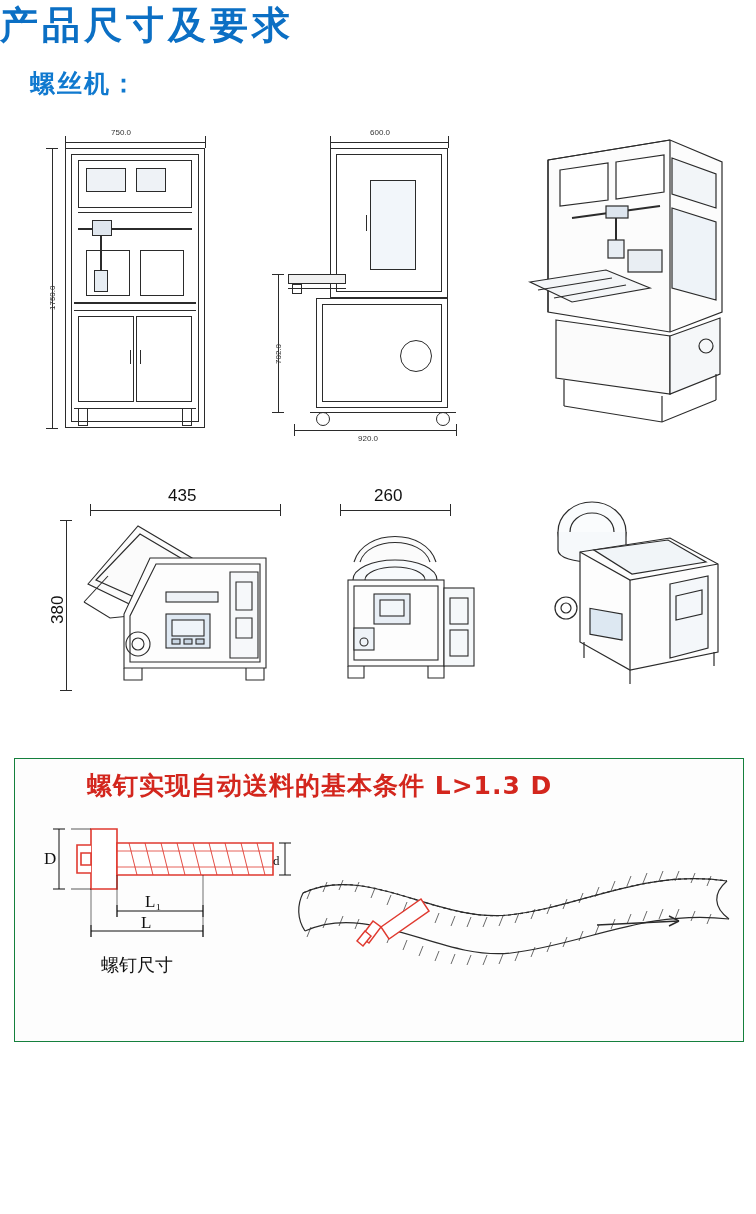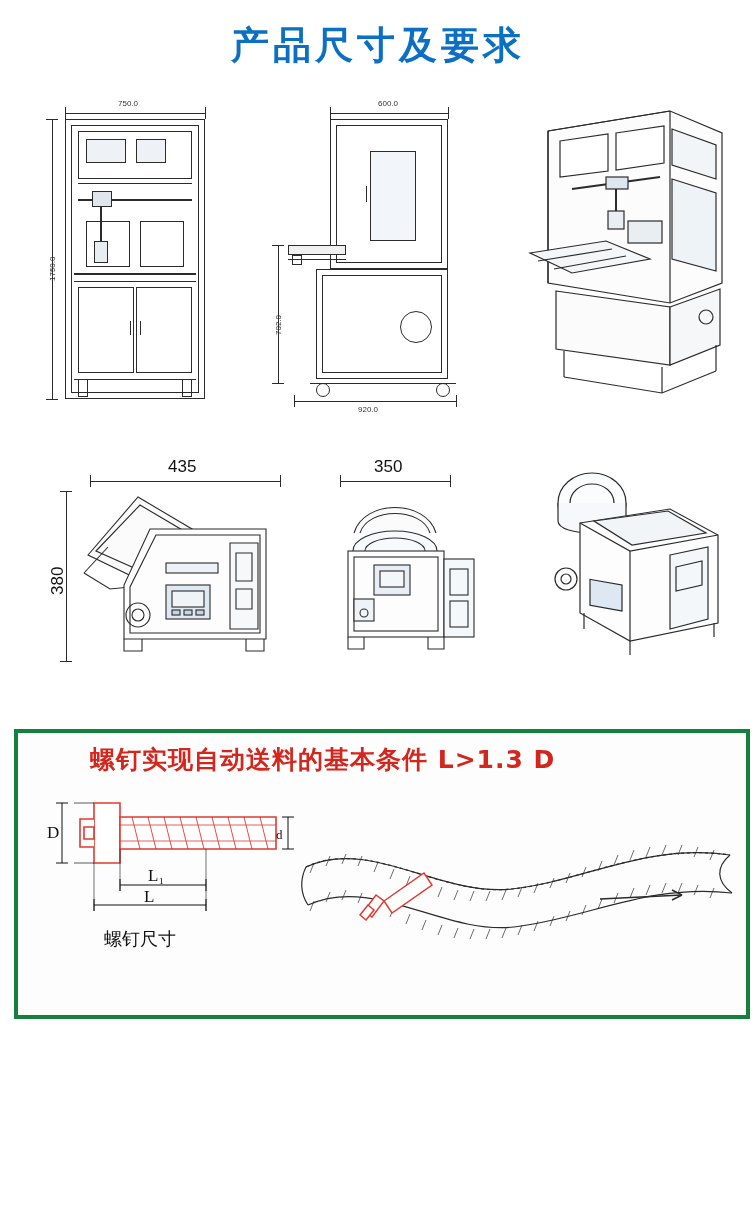--- a/index.html
+++ b/index.html
@@ -4,26 +4,25 @@
 <style>
   html,body{margin:0;padding:0;}
   body{
     width:756px;height:1214px;background:#ffffff;
     font-family:"Liberation Sans", sans-serif;
     color:#222;overflow:hidden;position:relative;
   }
   .page{position:relative;width:756px;height:1214px;}
 
   .main-title{
-    text-align:center;
+    text-align:left;
     color:#0b6fc4;
     font-weight:bold;
     font-size:38px;
     letter-spacing:4px;
-    padding-top:20px;
     font-family:"DejaVu Sans","Liberation Sans",sans-serif;
   }
 
   .section-title{
     color:#1079cf;
     font-weight:bold;
     font-size:25px;
     letter-spacing:2px;
     margin:16px 0 0 30px;
     font-family:"DejaVu Sans","Liberation Sans",sans-serif;
@@ -41,21 +40,21 @@
   .dim.v{transform:rotate(-90deg);transform-origin:left top;}
 
   
   #machine-section{height:360px;position:relative;}
   #feeder-section{height:290px;position:relative;}
   #blow-section{height:300px;position:relative;}
 
   
   .blow-img{
     position:absolute;left:14px;top:8px;width:728px;height:282px;
-    background:#fdfdfd;border:4px solid #15803d;overflow:hidden;
+    background:#fdfdfd;border:1px solid #15803d;overflow:hidden;
   }
   .blow-title{
     position:absolute;left:72px;top:10px;
     color:#d3261d;font-weight:bold;font-size:25px;letter-spacing:1px;
     font-family:"DejaVu Sans","Liberation Sans",sans-serif;
   }
   .watermark{
     position:absolute;left:358px;top:80px;
     color:#9aa4b2;font-size:19px;font-style:italic;
     font-family:"Liberation Serif",serif;
@@ -76,29 +75,30 @@
 
   .iso{position:absolute;}
 </style>
 </head>
 <body>
 
 <div class="page">
 
   <div class="main-title">产品尺寸及要求</div>
 
+  <div class="section-title">螺丝机：</div>
 
   <div id="machine-section" class="panel">
 
     <div class="dwg" style="left:40px;top:20px;width:200px;height:330px;">
 
       <div class="ln hln" style="left:25px;top:22px;width:140px;"></div>
       <div class="ln vln" style="left:25px;top:16px;height:12px;"></div>
       <div class="ln vln" style="left:165px;top:16px;height:12px;"></div>
-      <div class="dim" style="left:78px;top:8px;">750.0</div>
+      <div class="dim" style="left:71px;top:8px;">750.0</div>
 
       <div class="ln vln" style="left:12px;top:28px;height:280px;"></div>
       <div class="ln hln" style="left:6px;top:28px;width:12px;"></div>
       <div class="ln hln" style="left:6px;top:308px;width:12px;"></div>
       <div class="dim v" style="left:8px;top:190px;">1750.0</div>
 
       <div class="box" style="left:25px;top:28px;width:140px;height:280px;"></div>
       <div class="box" style="left:31px;top:34px;width:128px;height:268px;"></div>
 
       <div class="box" style="left:38px;top:40px;width:114px;height:48px;"></div>
@@ -123,21 +123,21 @@
 
       <div class="ln hln" style="left:34px;top:288px;width:122px;"></div>
       <div class="box" style="left:38px;top:288px;width:10px;height:18px;"></div>
       <div class="box" style="left:142px;top:288px;width:10px;height:18px;"></div>
     </div>
 
     <div class="dwg" style="left:270px;top:20px;width:230px;height:330px;">
       <div class="ln hln" style="left:60px;top:22px;width:118px;"></div>
       <div class="ln vln" style="left:60px;top:16px;height:12px;"></div>
       <div class="ln vln" style="left:178px;top:16px;height:12px;"></div>
-      <div class="dim" style="left:100px;top:8px;margin-left:8px;">600.0</div>
+      <div class="dim" style="left:100px;top:8px;">600.0</div>
 
       <div class="box" style="left:60px;top:28px;width:118px;height:150px;"></div>
       <div class="box" style="left:66px;top:34px;width:106px;height:138px;"></div>
 
       <div class="box" style="left:100px;top:60px;width:46px;height:90px;background:#f2f6fa;"></div>
       <div class="ln vln" style="left:96px;top:95px;height:16px;"></div>
 
       <div class="box" style="left:18px;top:154px;width:58px;height:10px;background:#f0f0f0;"></div>
       <div class="ln hln" style="left:18px;top:168px;width:58px;"></div>
       <div class="box" style="left:22px;top:164px;width:10px;height:10px;"></div>
@@ -243,21 +243,21 @@
           <path d="M44 150 L44 162 L62 162 L62 150"></path>
           <path d="M166 150 L166 162 L184 162 L184 150"></path>
         </g>
       </svg>
     </div>
 
     <div class="dwg" style="left:310px;top:18px;width:200px;height:250px;">
       <div class="ln hln" style="left:30px;top:32px;width:110px;"></div>
       <div class="ln vln" style="left:30px;top:26px;height:12px;"></div>
       <div class="ln vln" style="left:140px;top:26px;height:12px;"></div>
-      <div class="bigdim" style="left:64px;top:8px;">350</div>
+      <div class="bigdim" style="left:64px;top:8px;">260</div>
 
       <svg style="position:absolute;left:20px;top:40px;" width="170" height="180" viewBox="0 0 170 180">
         <g stroke="#2b2b2b" fill="none" stroke-width="1.1">
 
           <path d="M24 44 C34 10, 96 10, 106 44" fill="#fbfbfb"></path>
           <path d="M30 44 C38 18, 92 18, 100 44"></path>
           <ellipse cx="65" cy="62" rx="42" ry="20" fill="#f7fafc"></ellipse>
           <ellipse cx="65" cy="62" rx="30" ry="13"></ellipse>
 
           <rect x="18" y="62" width="96" height="86" fill="#fdfdfd"></rect>

